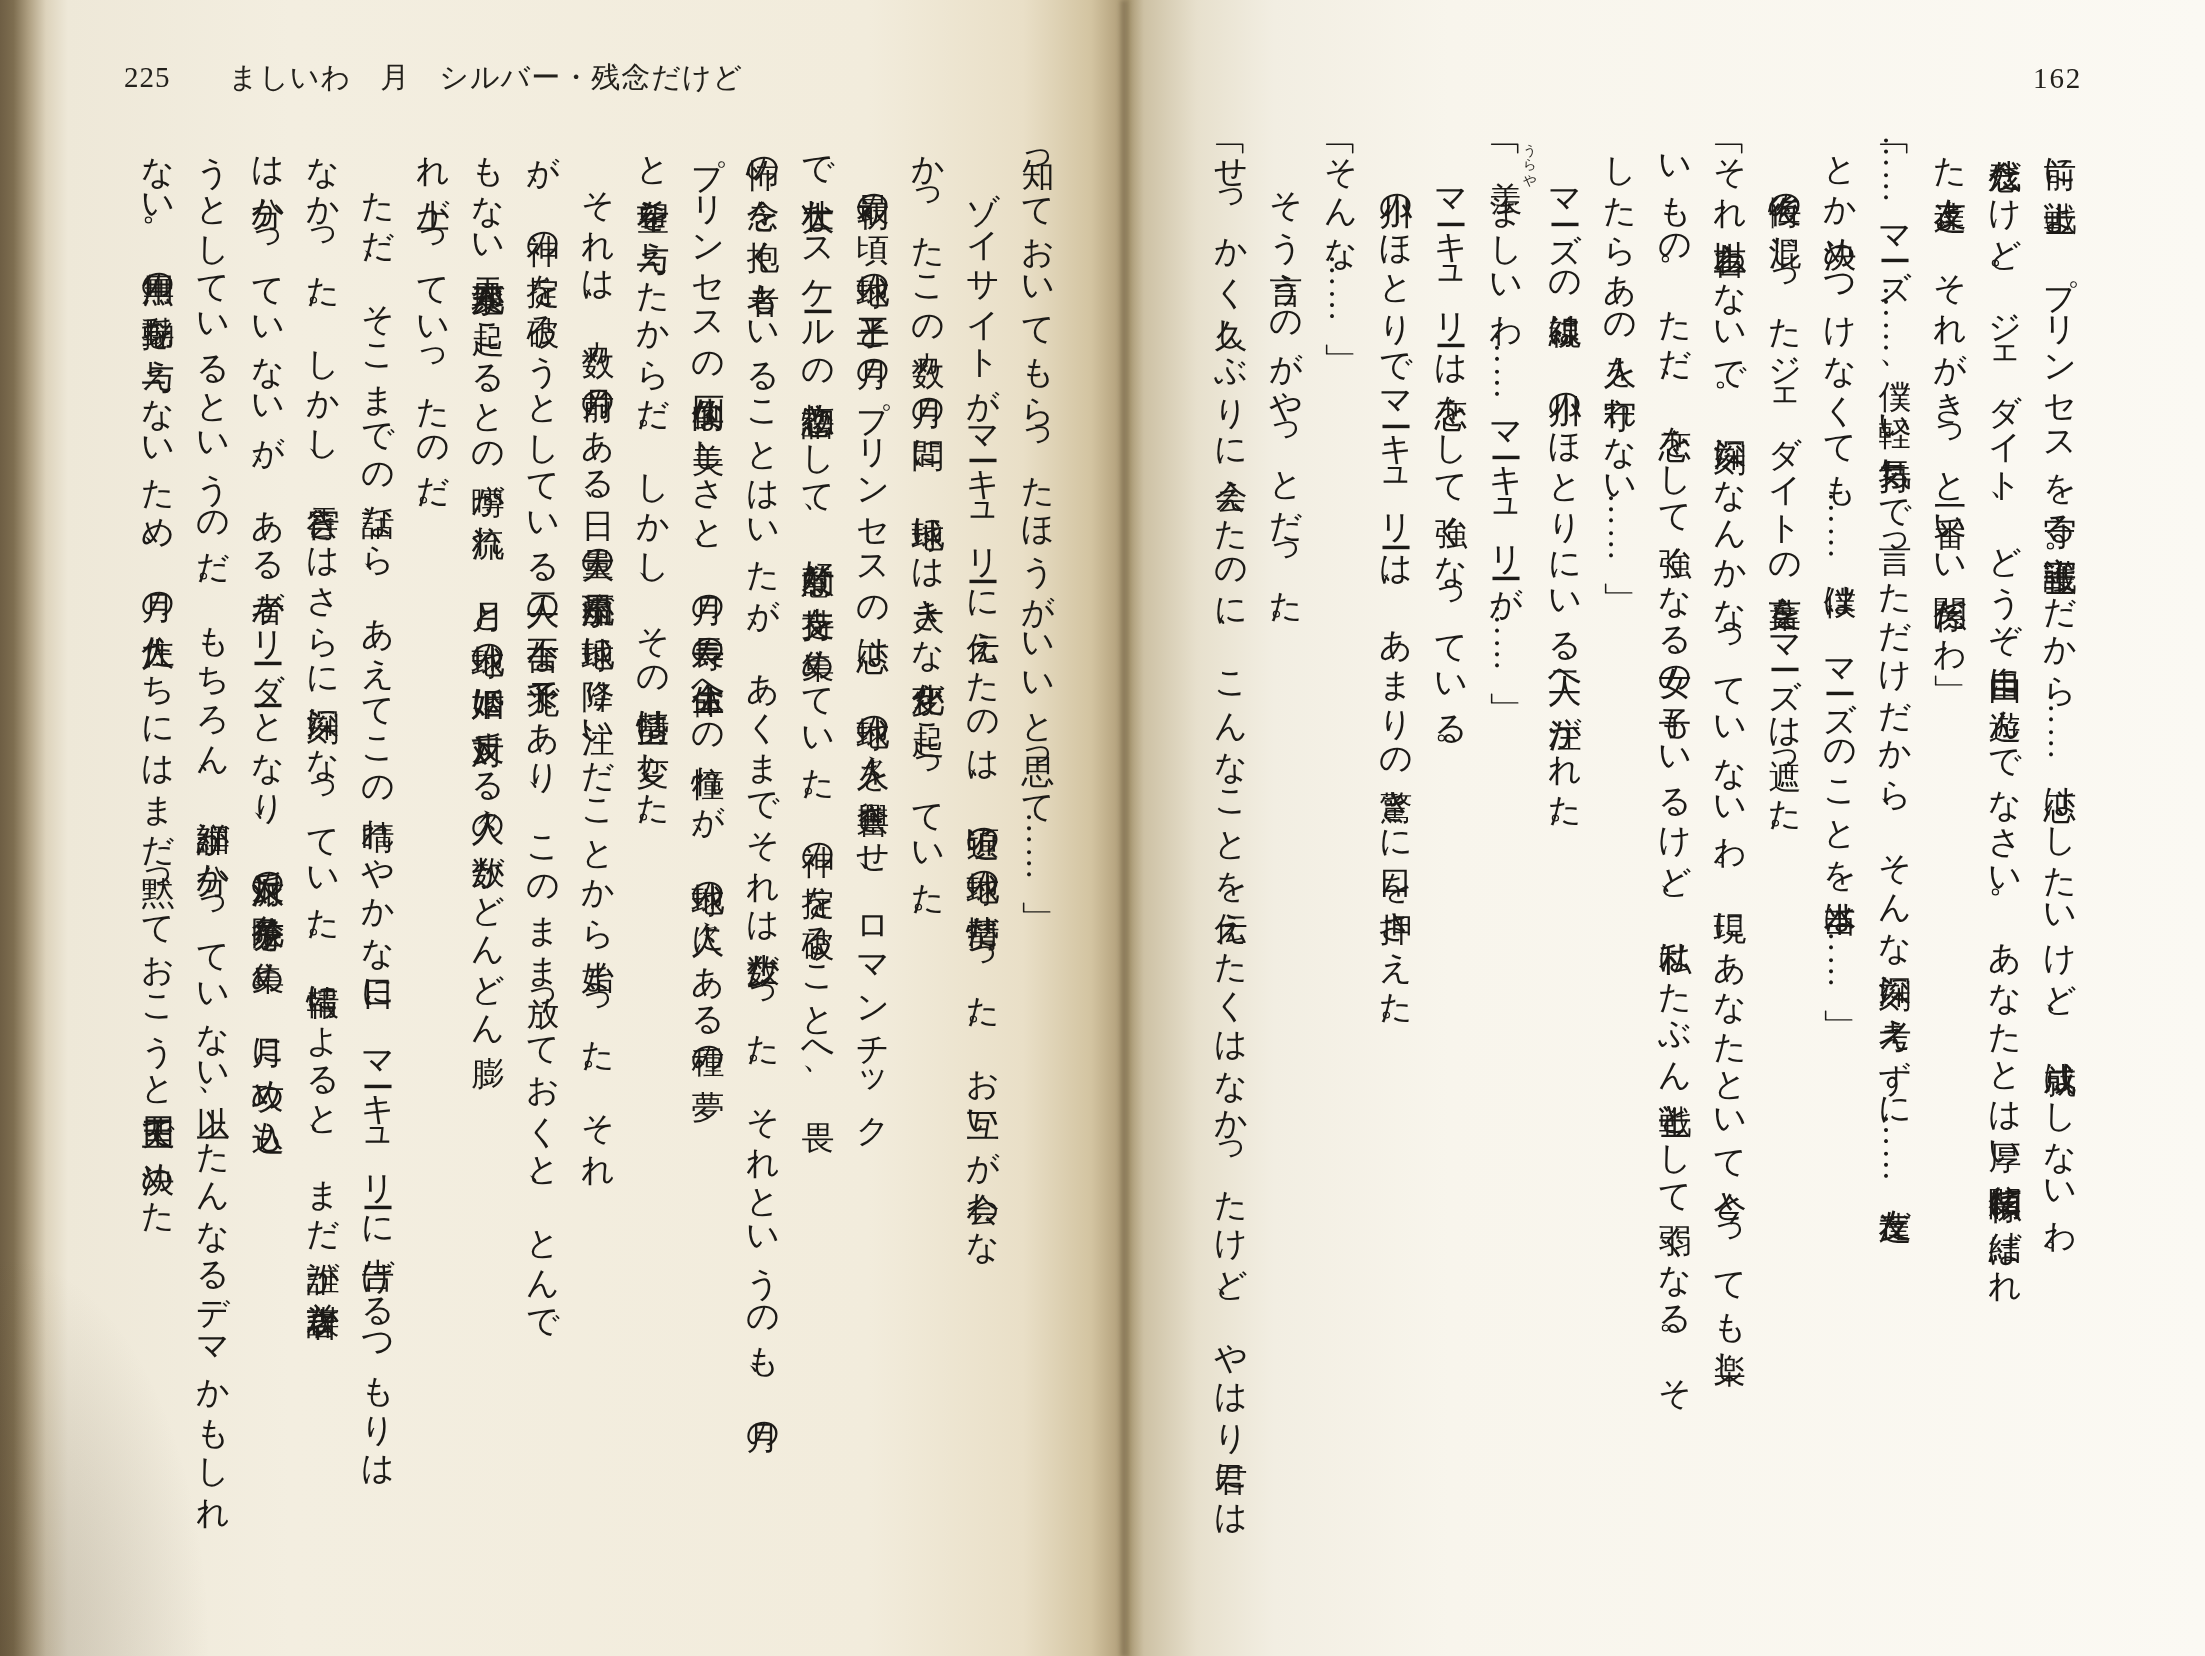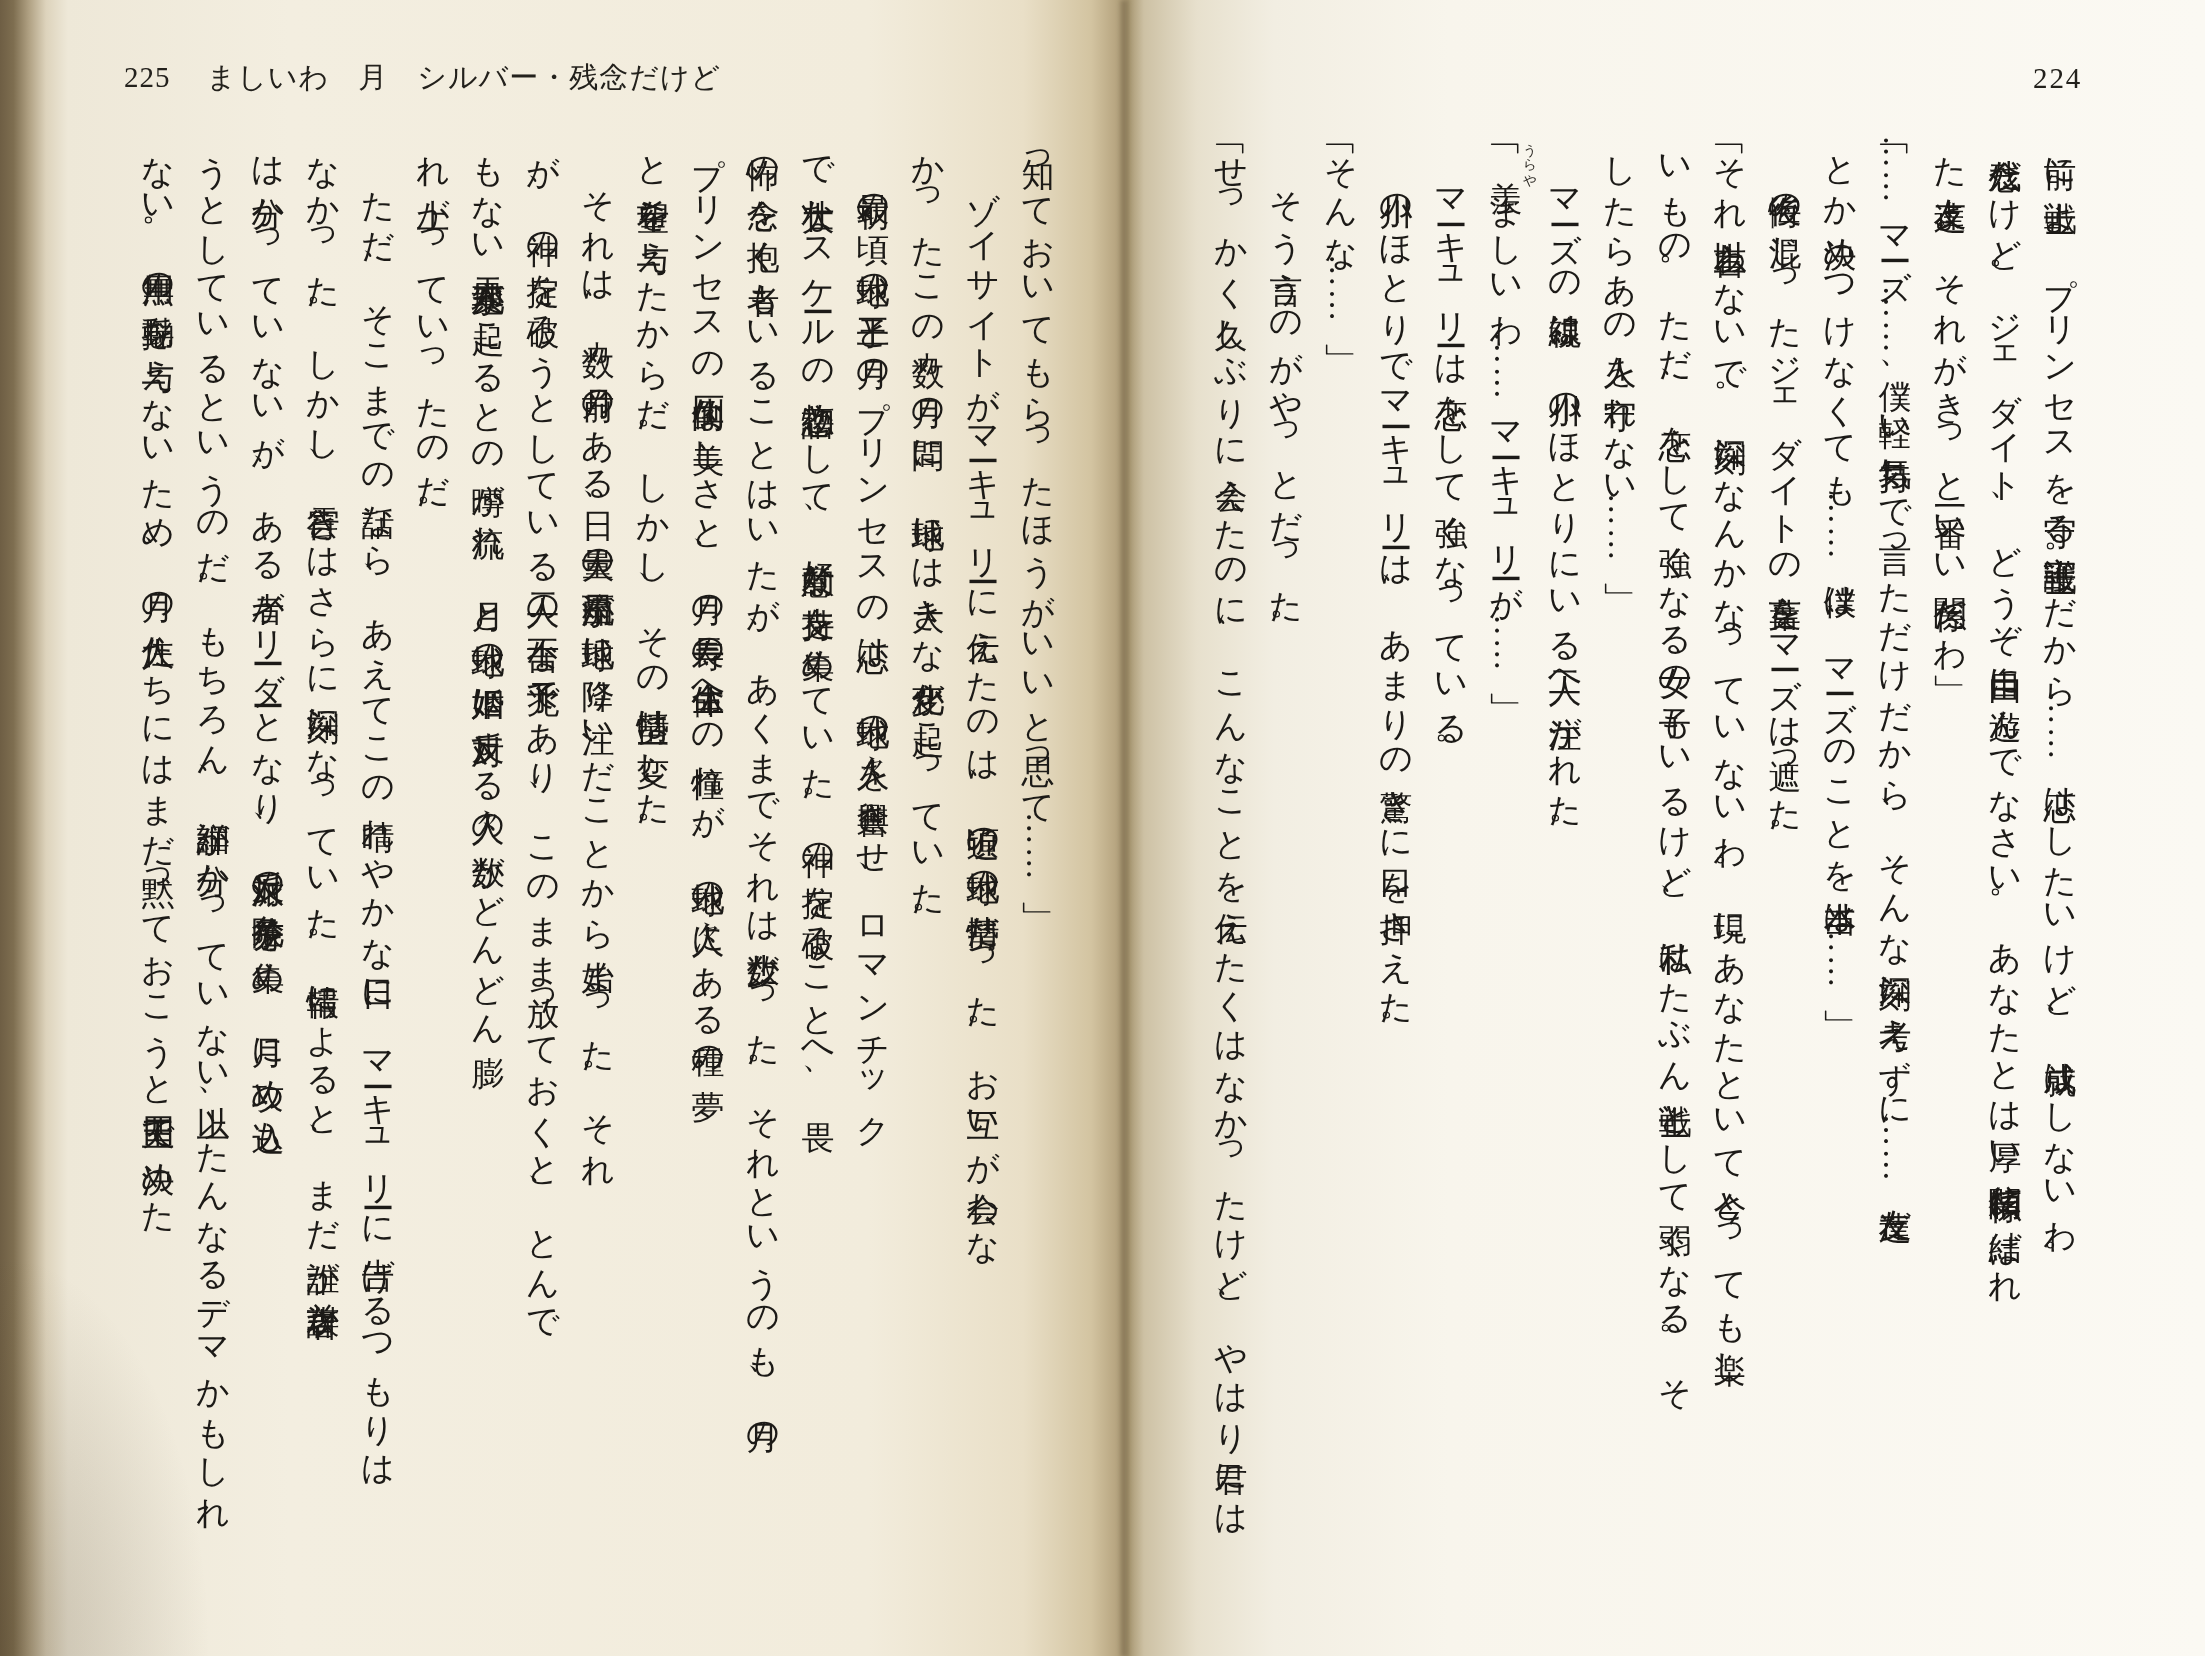--- a/index.html
+++ b/index.html
@@ -22,21 +22,21 @@
   .corner-shade{
     position:absolute;left:0;bottom:0;width:212px;height:406px;
     background:radial-gradient(ellipse at 0% 100%, rgba(80,65,40,0.28), rgba(80,65,40,0) 70%);
   }
   
   .header-left{
     position:absolute;top:58px;left:124px;
     font-size:29px;letter-spacing:1px;color:#23211c;
     display:flex;align-items:baseline;
   }
-  .header-left .pagenum{margin-right:36px;}
+  .header-left .pagenum{margin-right:58px;}
   .header-left .part{margin-right:29px;}
   .header-right{
     position:absolute;top:62px;left:2033px;
     font-size:29px;letter-spacing:1.9px;color:#23211c;
   }
   
   .vbody{
     position:absolute;top:133px;height:1448px;
     writing-mode:vertical-rl;text-orientation:mixed;
     font-size:33px;letter-spacing:1.9px;color:#1c1a17;
@@ -56,21 +56,21 @@
   <div class="corner-shade"></div>
 
   <div class="header-left">
     <span class="pagenum">225</span>
     <span class="part">ましいわ</span>
     <span class="part">月</span>
     <span class="part">シルバー・残念だけど</span>
   </div>
 
   <div class="header-right">
-    <span>224</span>
+    <span>162</span>
   </div>
 
   <div id="right-body" class="vbody">
       <p class="line">前に戦士よ。プリンセスを守る守護戦士。だから……恋はしたいけど、成就はしないわ。</p>
       <p class="line">残念だけど。ジェダイト、どうぞ自由に遊んでなさい。あなたとは厚い信頼関係に結ばれ</p>
       <p class="line">た友達よ。それがきっと一番いい関係だわ」</p>
       <p class="line">「……マーズ……僕、軽い気持ちで言っただけだから、そんな深刻に考えずに……友達だ</p>
       <p class="line">とか決めつけなくても……僕は、マーズのことを本当は……」</p>
       <p class="line indent">後悔の混じったジェダイトの言葉をマーズは遮った。</p>
       <p class="line">「それ以上言わないで。深刻になんかなっていないわ。現にあなたといて今とっても楽し</p>

